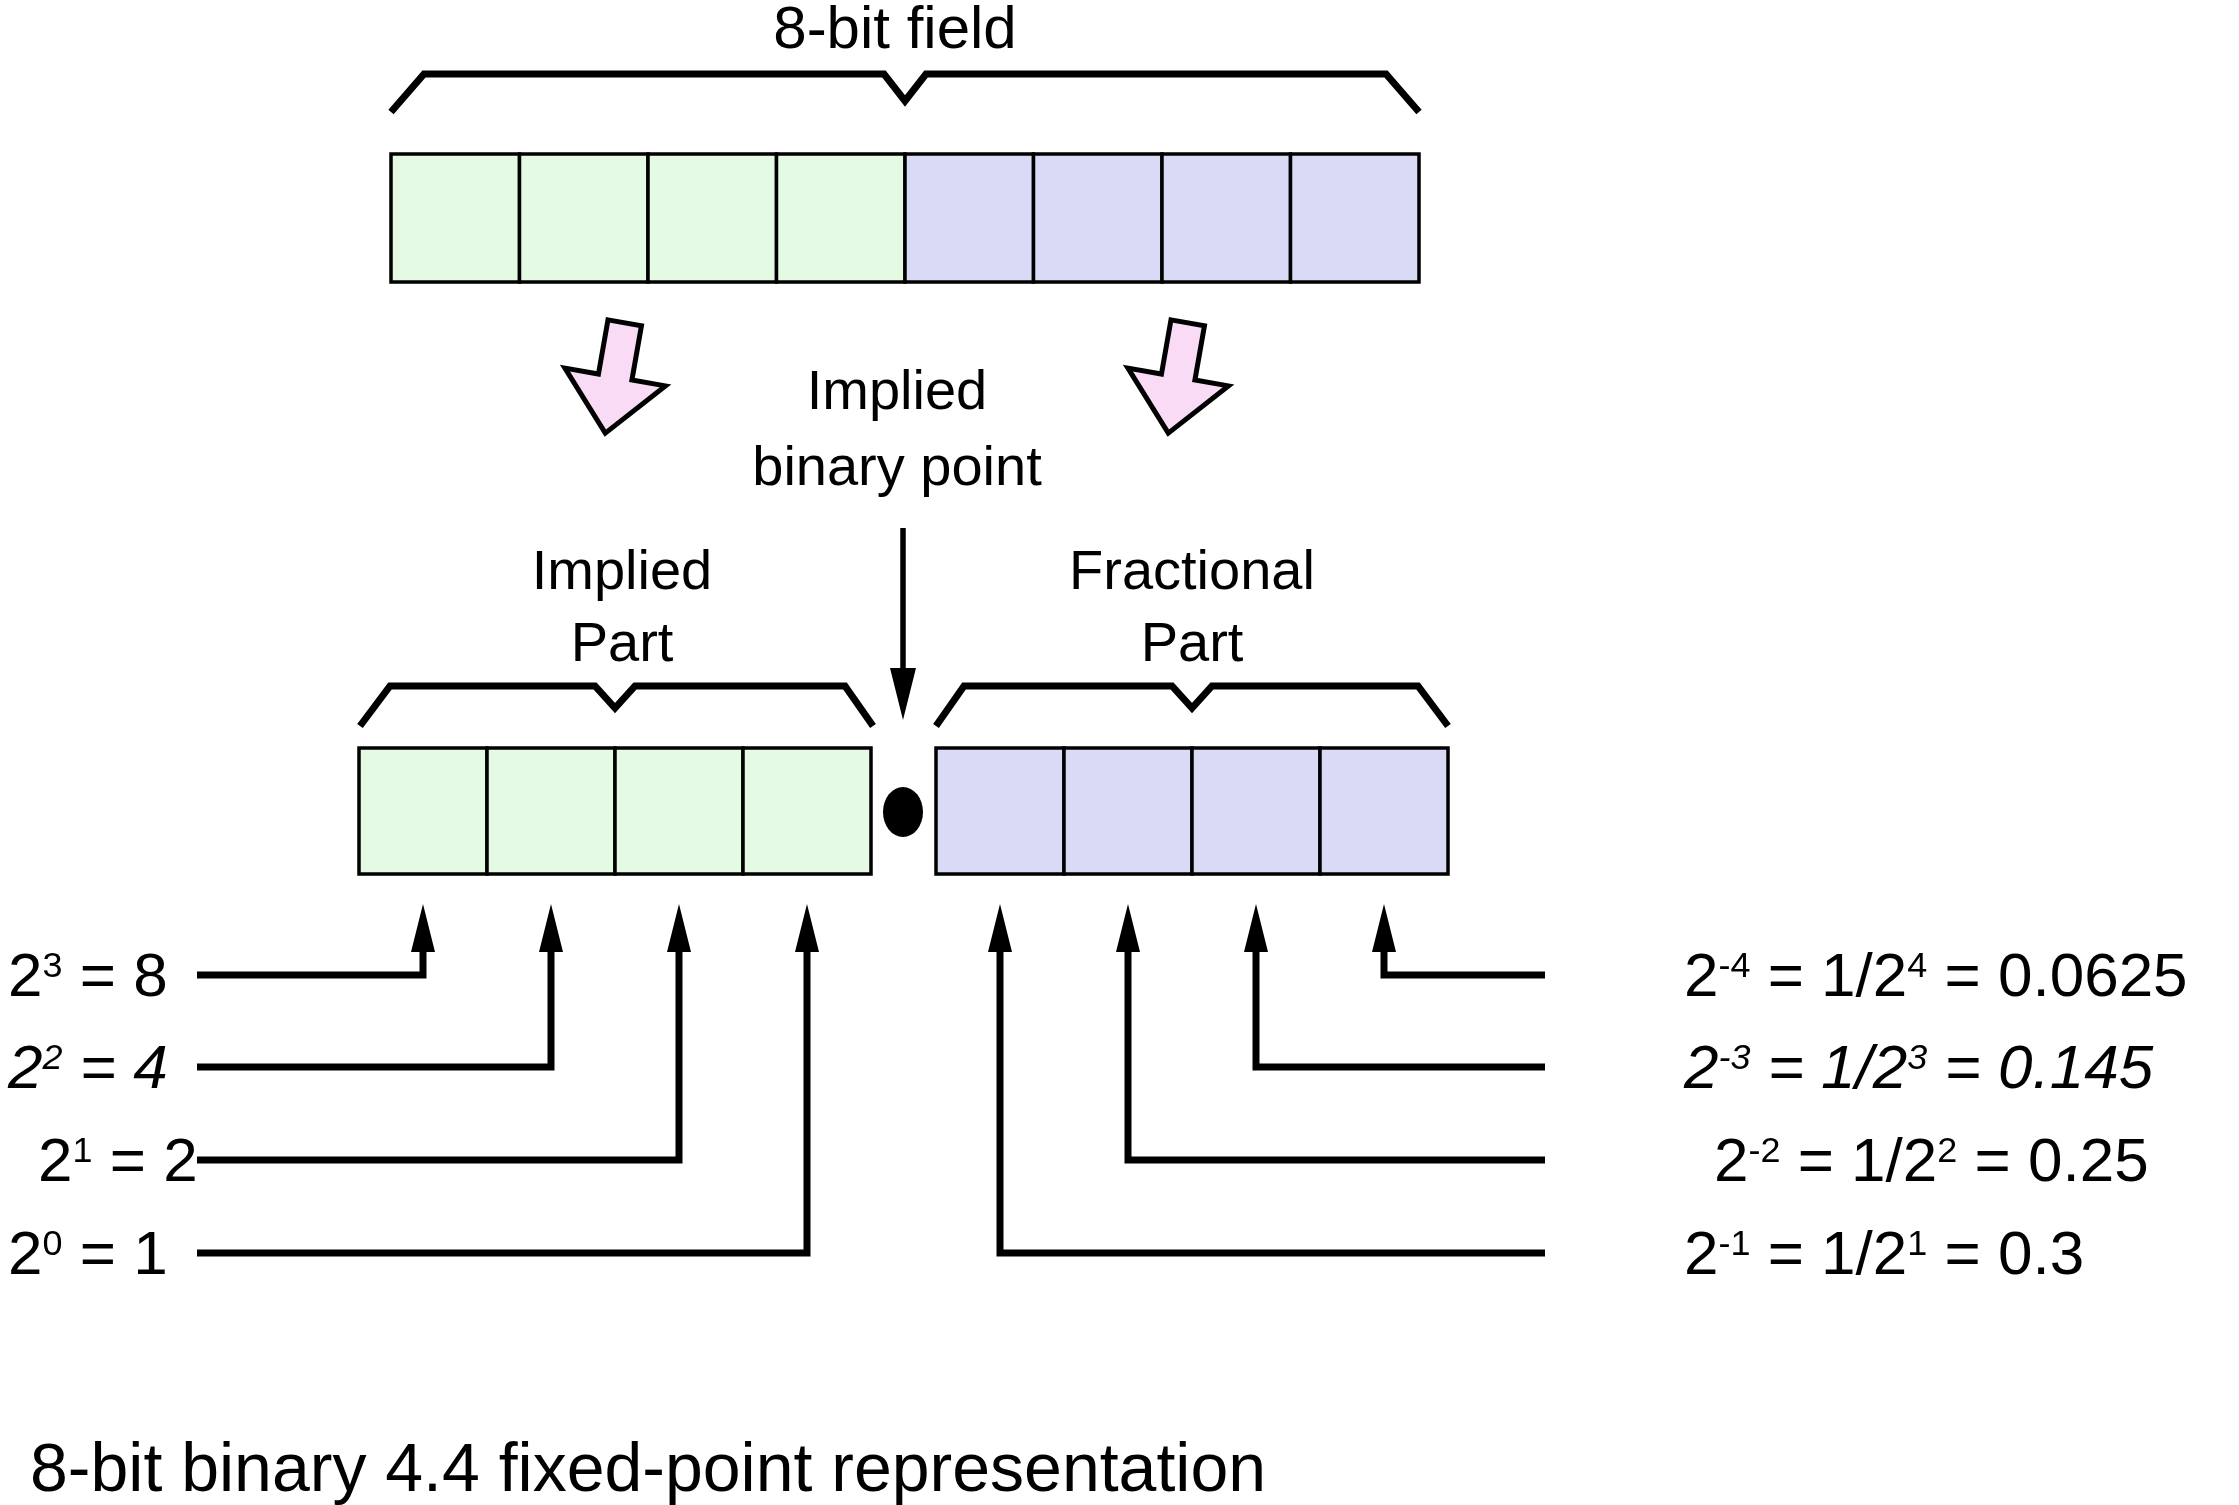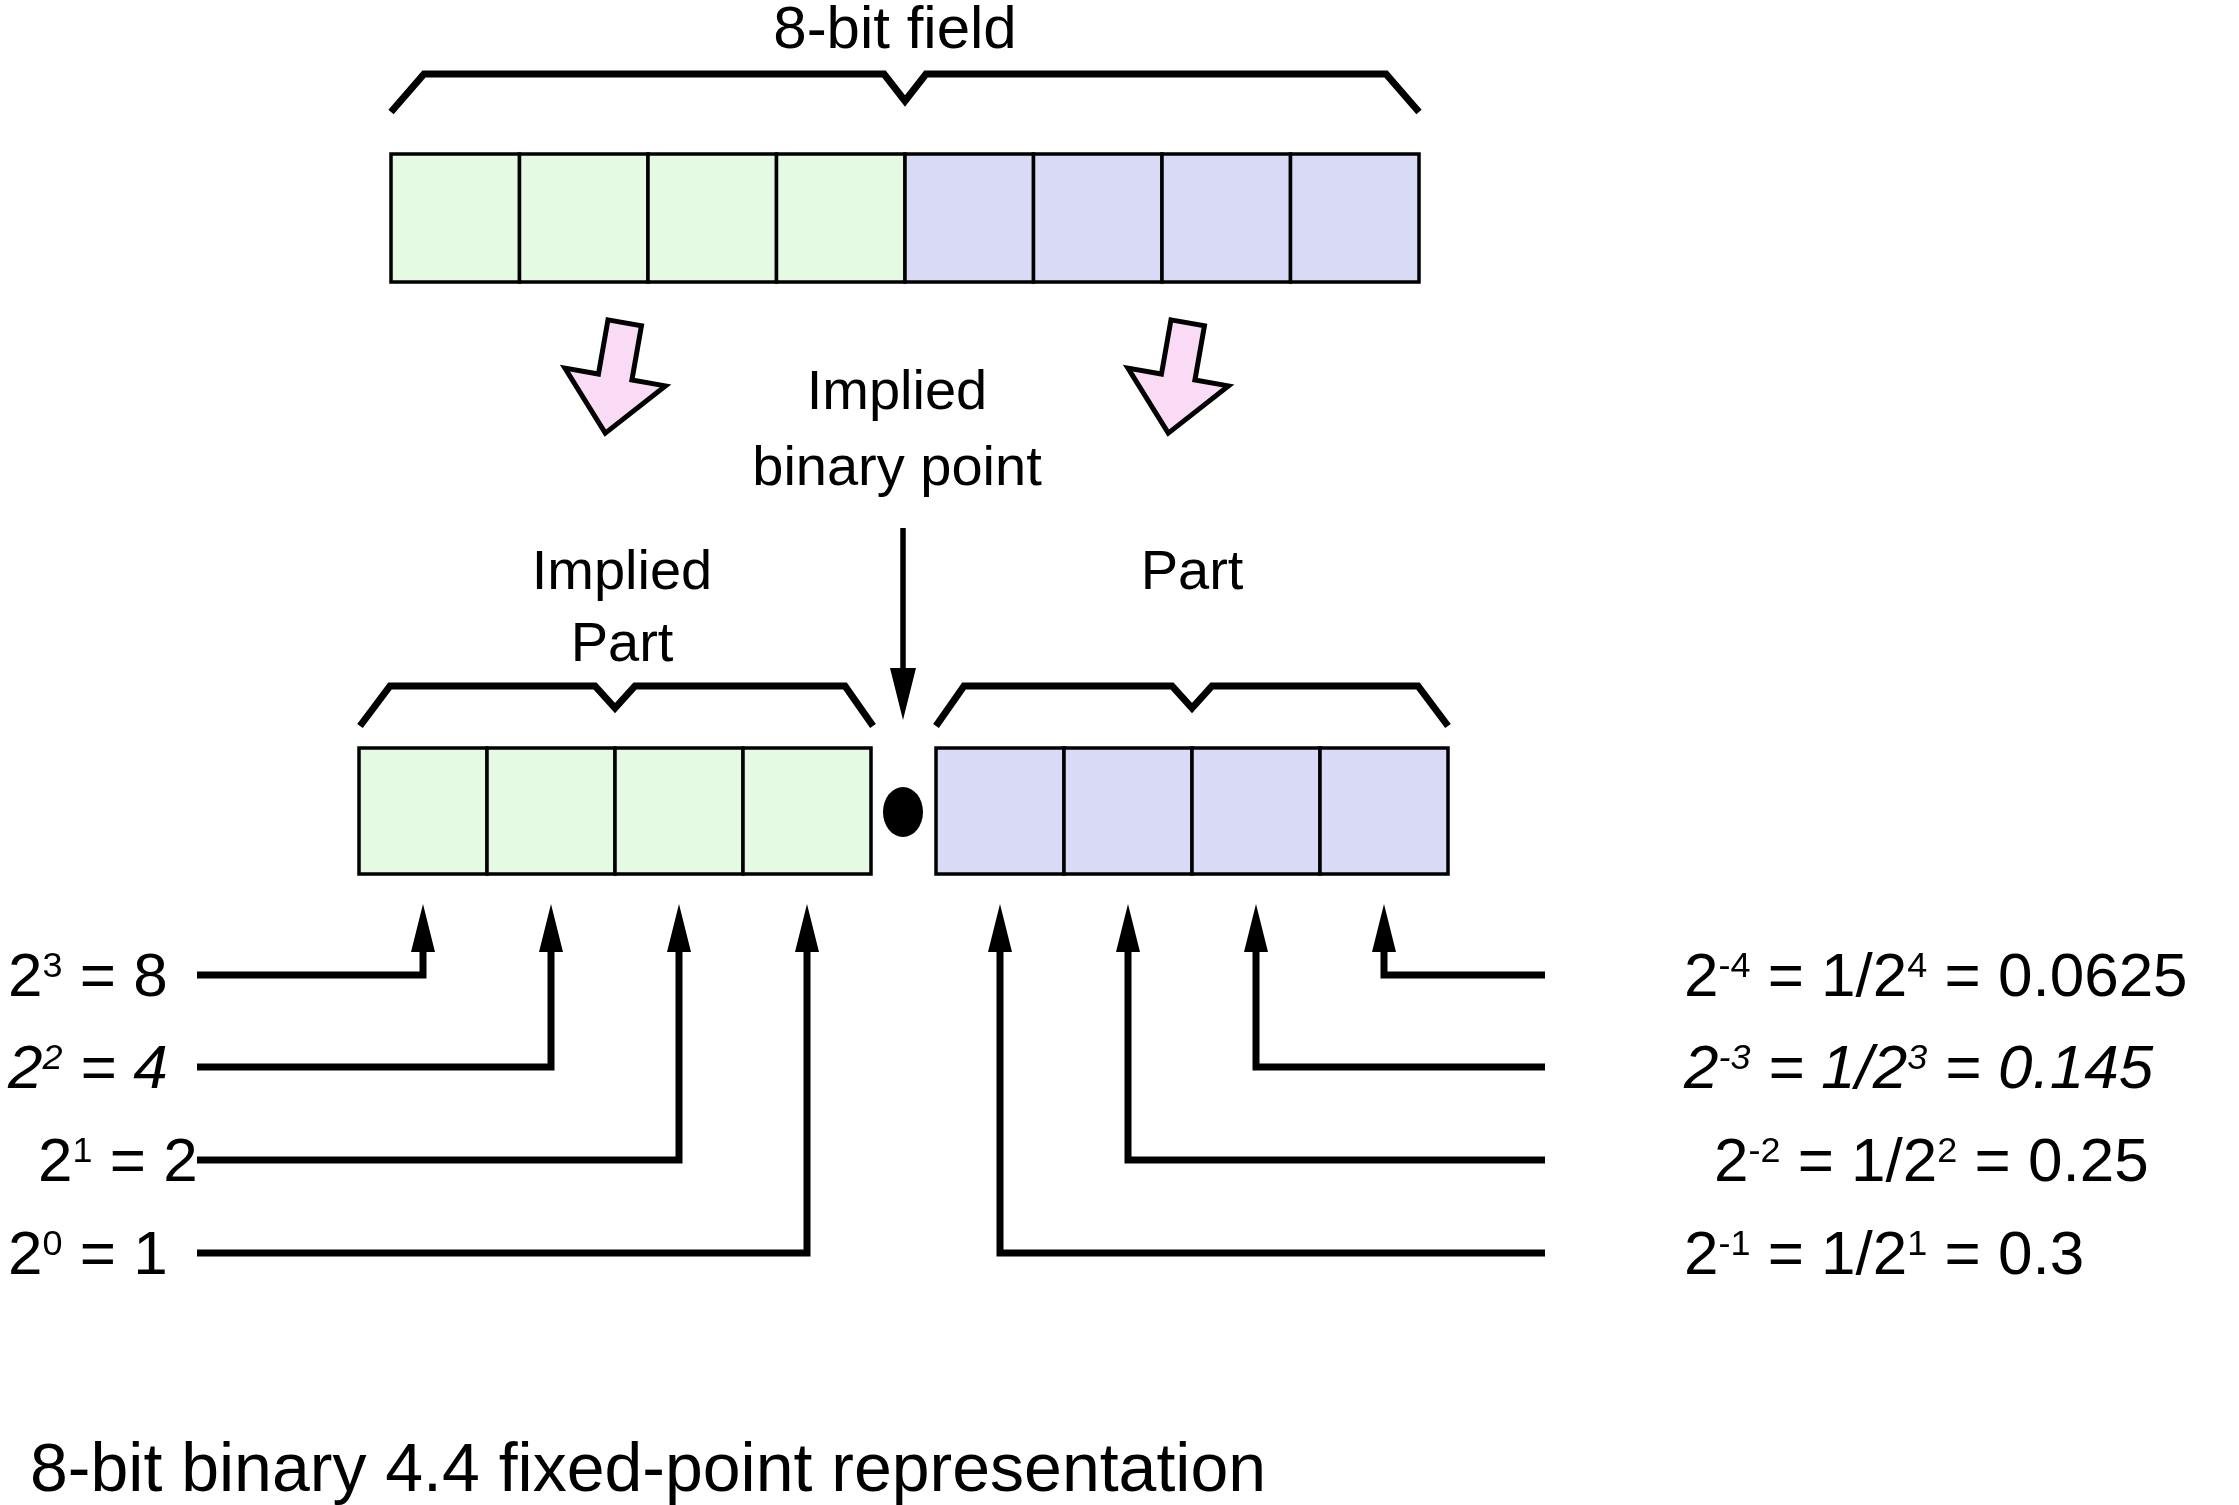--- a/index.html
+++ b/index.html
@@ -110,20 +110,21 @@
     <div>Implied</div>
     <div>binary point</div>
   </div>
 
   <div class="txt ctr integer-label">
     <div>Implied</div>
     <div>Part</div>
   </div>
 
   <div class="txt ctr fractional-label">
+    <div>Fractional</div>
     <div>Part</div>
   </div>
 
   <div class="txt weight w-left row-a"><span>2</span><sup>3</sup><span> = 8</span></div>
   <div class="txt weight w-left row-b"><span>2</span><sup>2</sup><span> = 4</span></div>
   <div class="txt weight w-left row-c"><span>2</span><sup>1</sup><span> = 2</span></div>
   <div class="txt weight w-left row-d"><span>2</span><sup>0</sup><span> = 1</span></div>
 
   <div class="txt weight w-right row-a"><span>2</span><sup>-4</sup><span> = 1/2</span><sup>4</sup><span> = 0.0625</span></div>
   <div class="txt weight w-right row-b"><span>2</span><sup>-3</sup><span> = 1/2</span><sup>3</sup><span> = 0.145</span></div>

